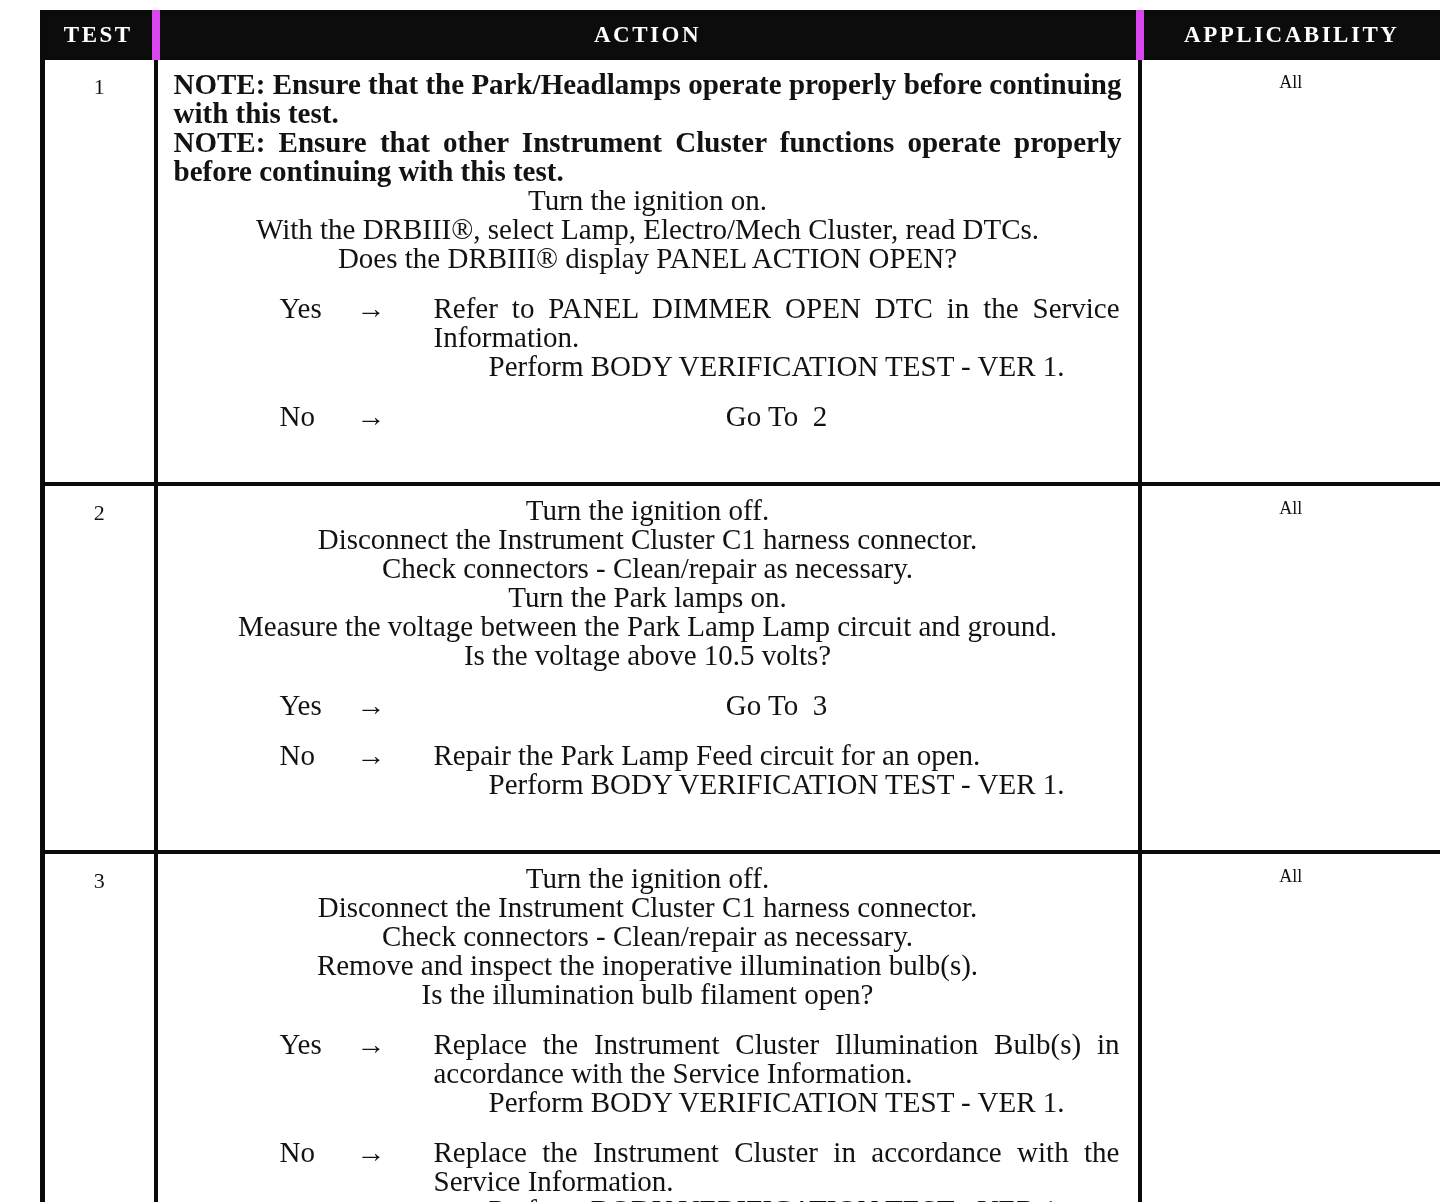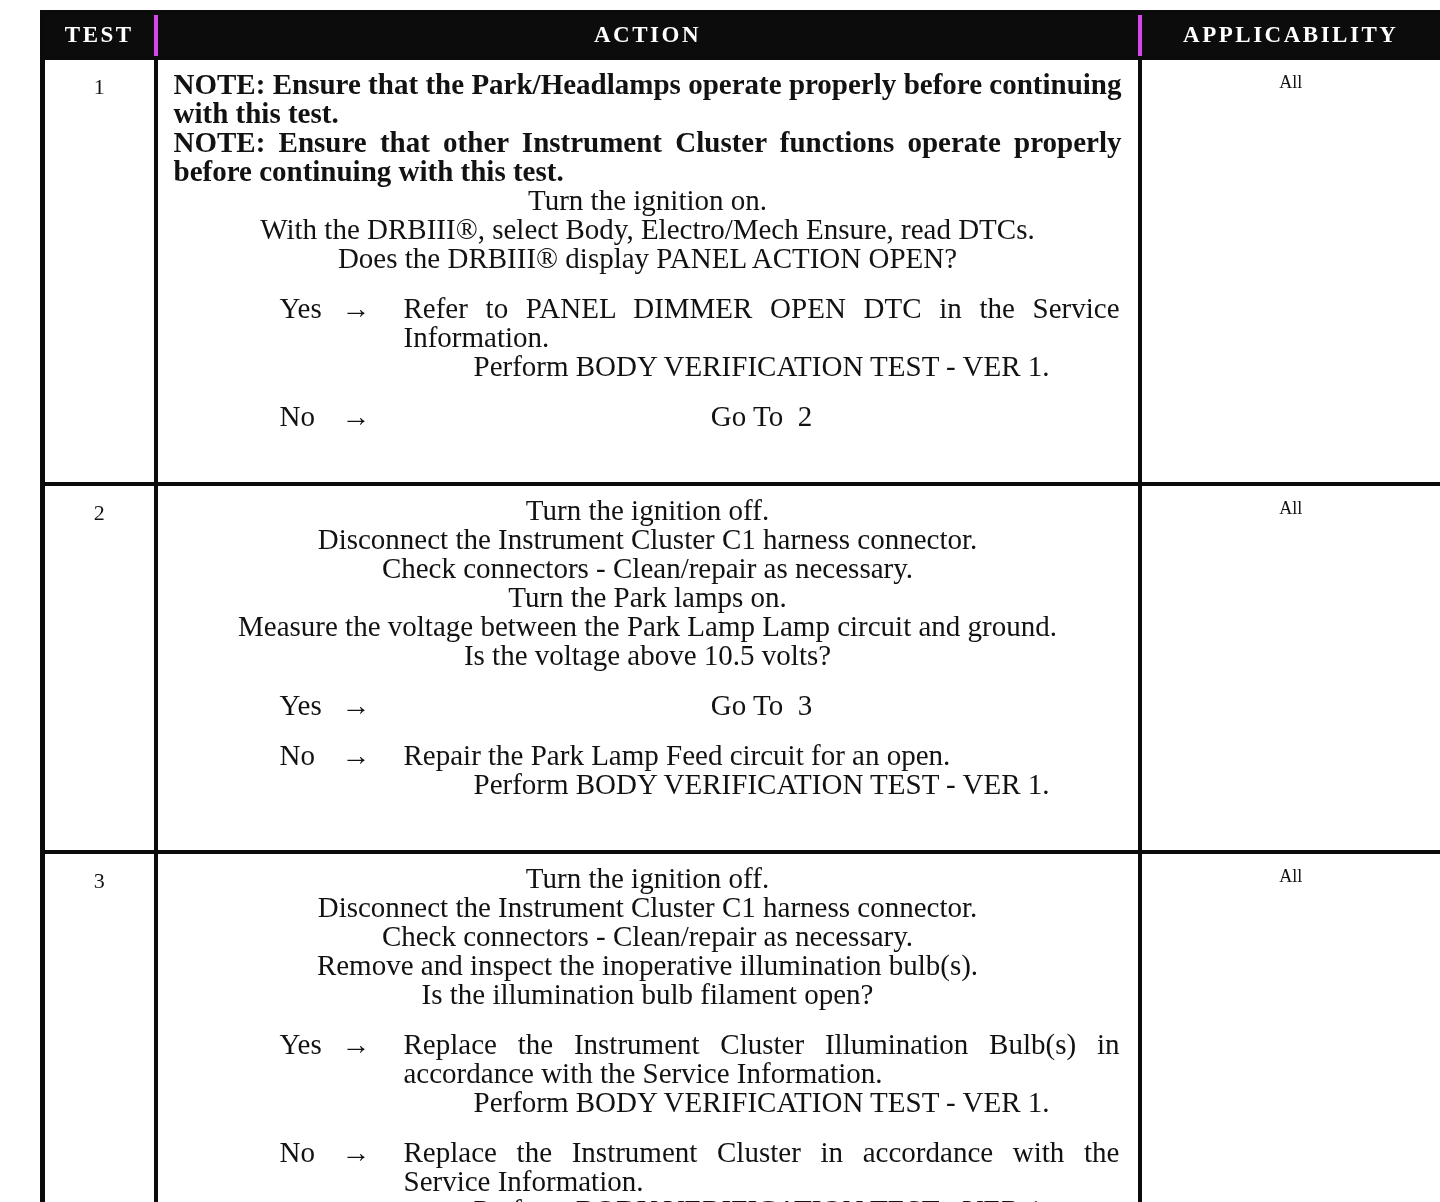--- a/index.html
+++ b/index.html
@@ -30,21 +30,21 @@
   th.hcell {
     background: #0c0c0c;
     color: #ffffff;
     font-weight: bold;
     font-size: 23px;
     letter-spacing: 2.5px;
     padding: 7px 4px 8px 4px;
     text-align: center;
     border-bottom: 4px solid #0b0b0b;
   }
-  th.hcell.sep { border-left: 4px solid #d946ef; }
+  th.hcell.sep { border-left: 8px solid #d946ef; }
 
   td {
     vertical-align: top;
     border: 4px solid #0b0b0b;
   }
   td.test-cell {
     text-align: center;
     font-size: 22px;
     padding-top: 14px;
   }
@@ -67,20 +67,21 @@
     font-weight: bold;
     text-align: justify;
   }
   p.step { text-align: center; }
 
   .branch {
     display: flex;
     align-items: flex-start;
     margin-top: 21px;
     padding-left: 106px;
+    gap: 15px;
   }
   .blabel {
     flex: 0 0 48px;
     text-align: left;
   }
   .arrow {
     flex: 0 0 62px;
     text-align: left;
     padding-left: 14px;
   }
@@ -110,21 +111,21 @@
       </tr>
     </thead>
     <tbody>
 
       <tr class="r1">
         <td class="test-cell">1</td>
         <td class="action-cell">
           <p class="note">NOTE: Ensure that the Park/Headlamps operate properly before continuing with this test.</p>
           <p class="note">NOTE: Ensure that other Instrument Cluster functions operate properly before continuing with this test.</p>
           <p class="step">Turn the ignition on.</p>
-          <p class="step">With the DRBIII®, select Body, Electro/Mech Ensure, read DTCs.</p>
+          <p class="step">With the DRBIII®, select Lamp, Electro/Mech Cluster, read DTCs.</p>
           <p class="step">Does the DRBIII® display PANEL ACTION OPEN?</p>
           <div class="branch">
             <span class="blabel">Yes</span>
             <span class="arrow">→</span>
             <div class="btext">
               <div class="bline">Refer to PANEL DIMMER OPEN DTC in the Service Information.</div>
               <div class="bline last">Perform BODY VERIFICATION TEST - VER 1.</div>
             </div>
           </div>
           <div class="branch">

